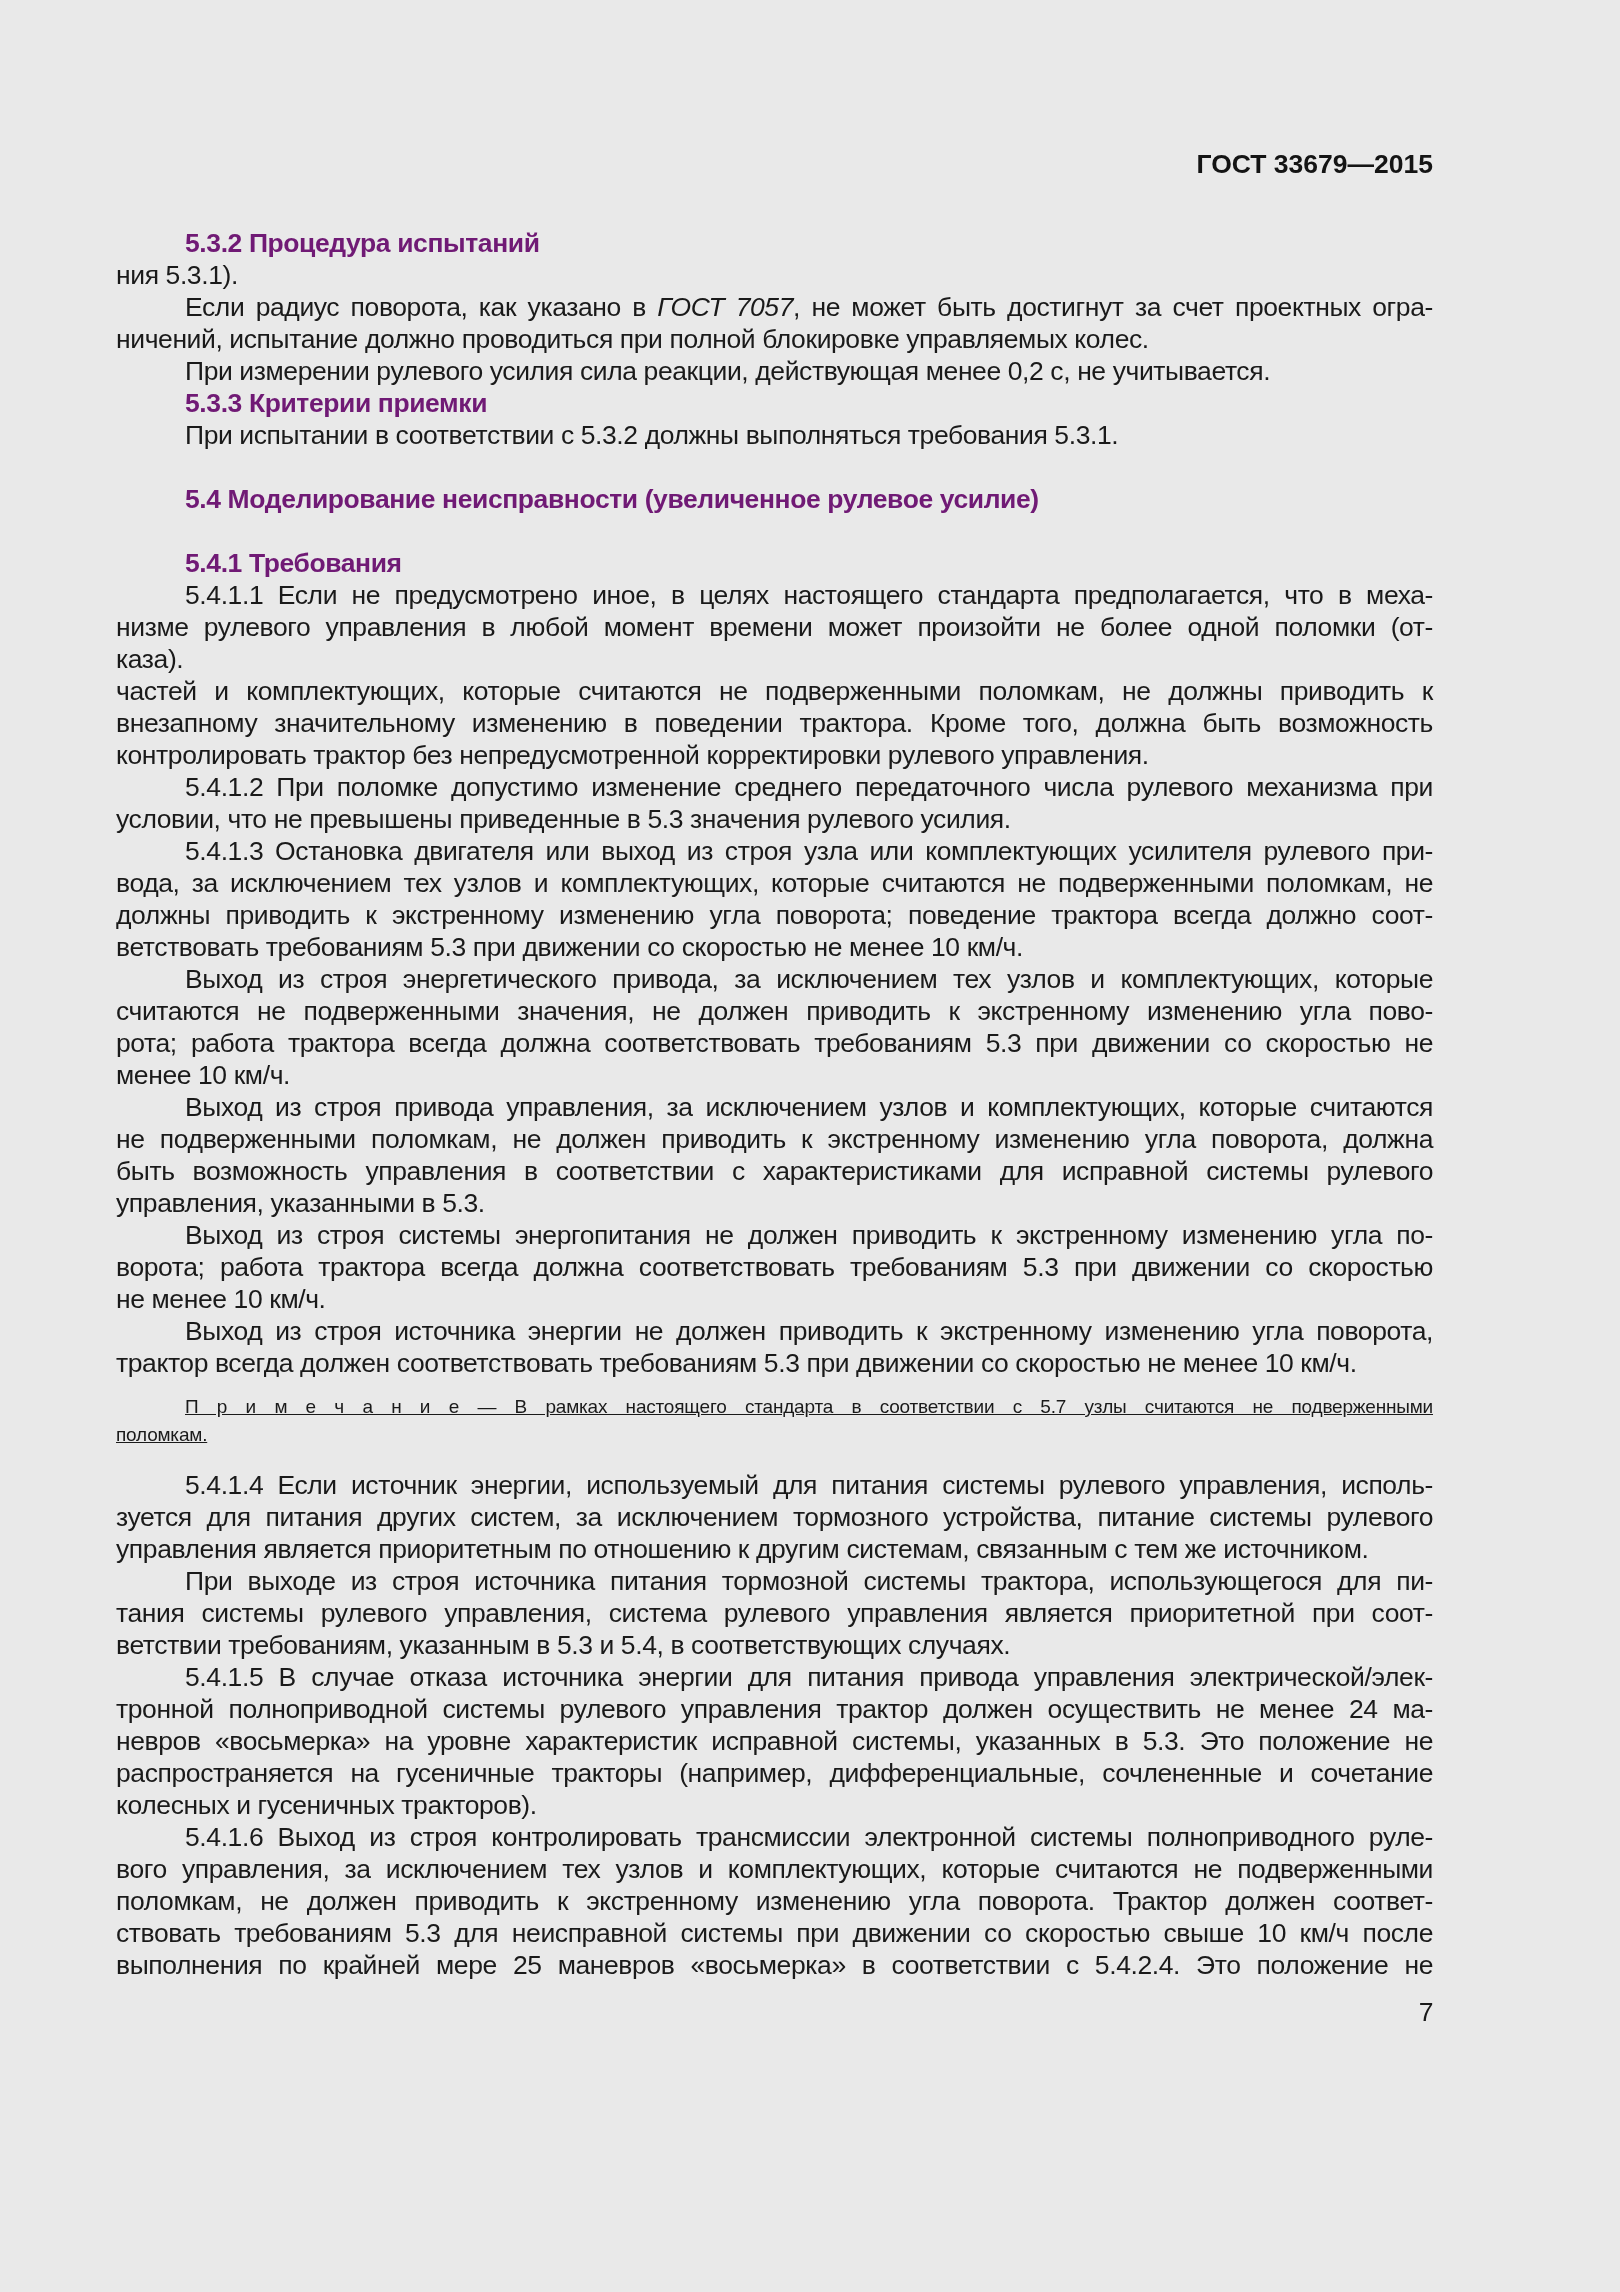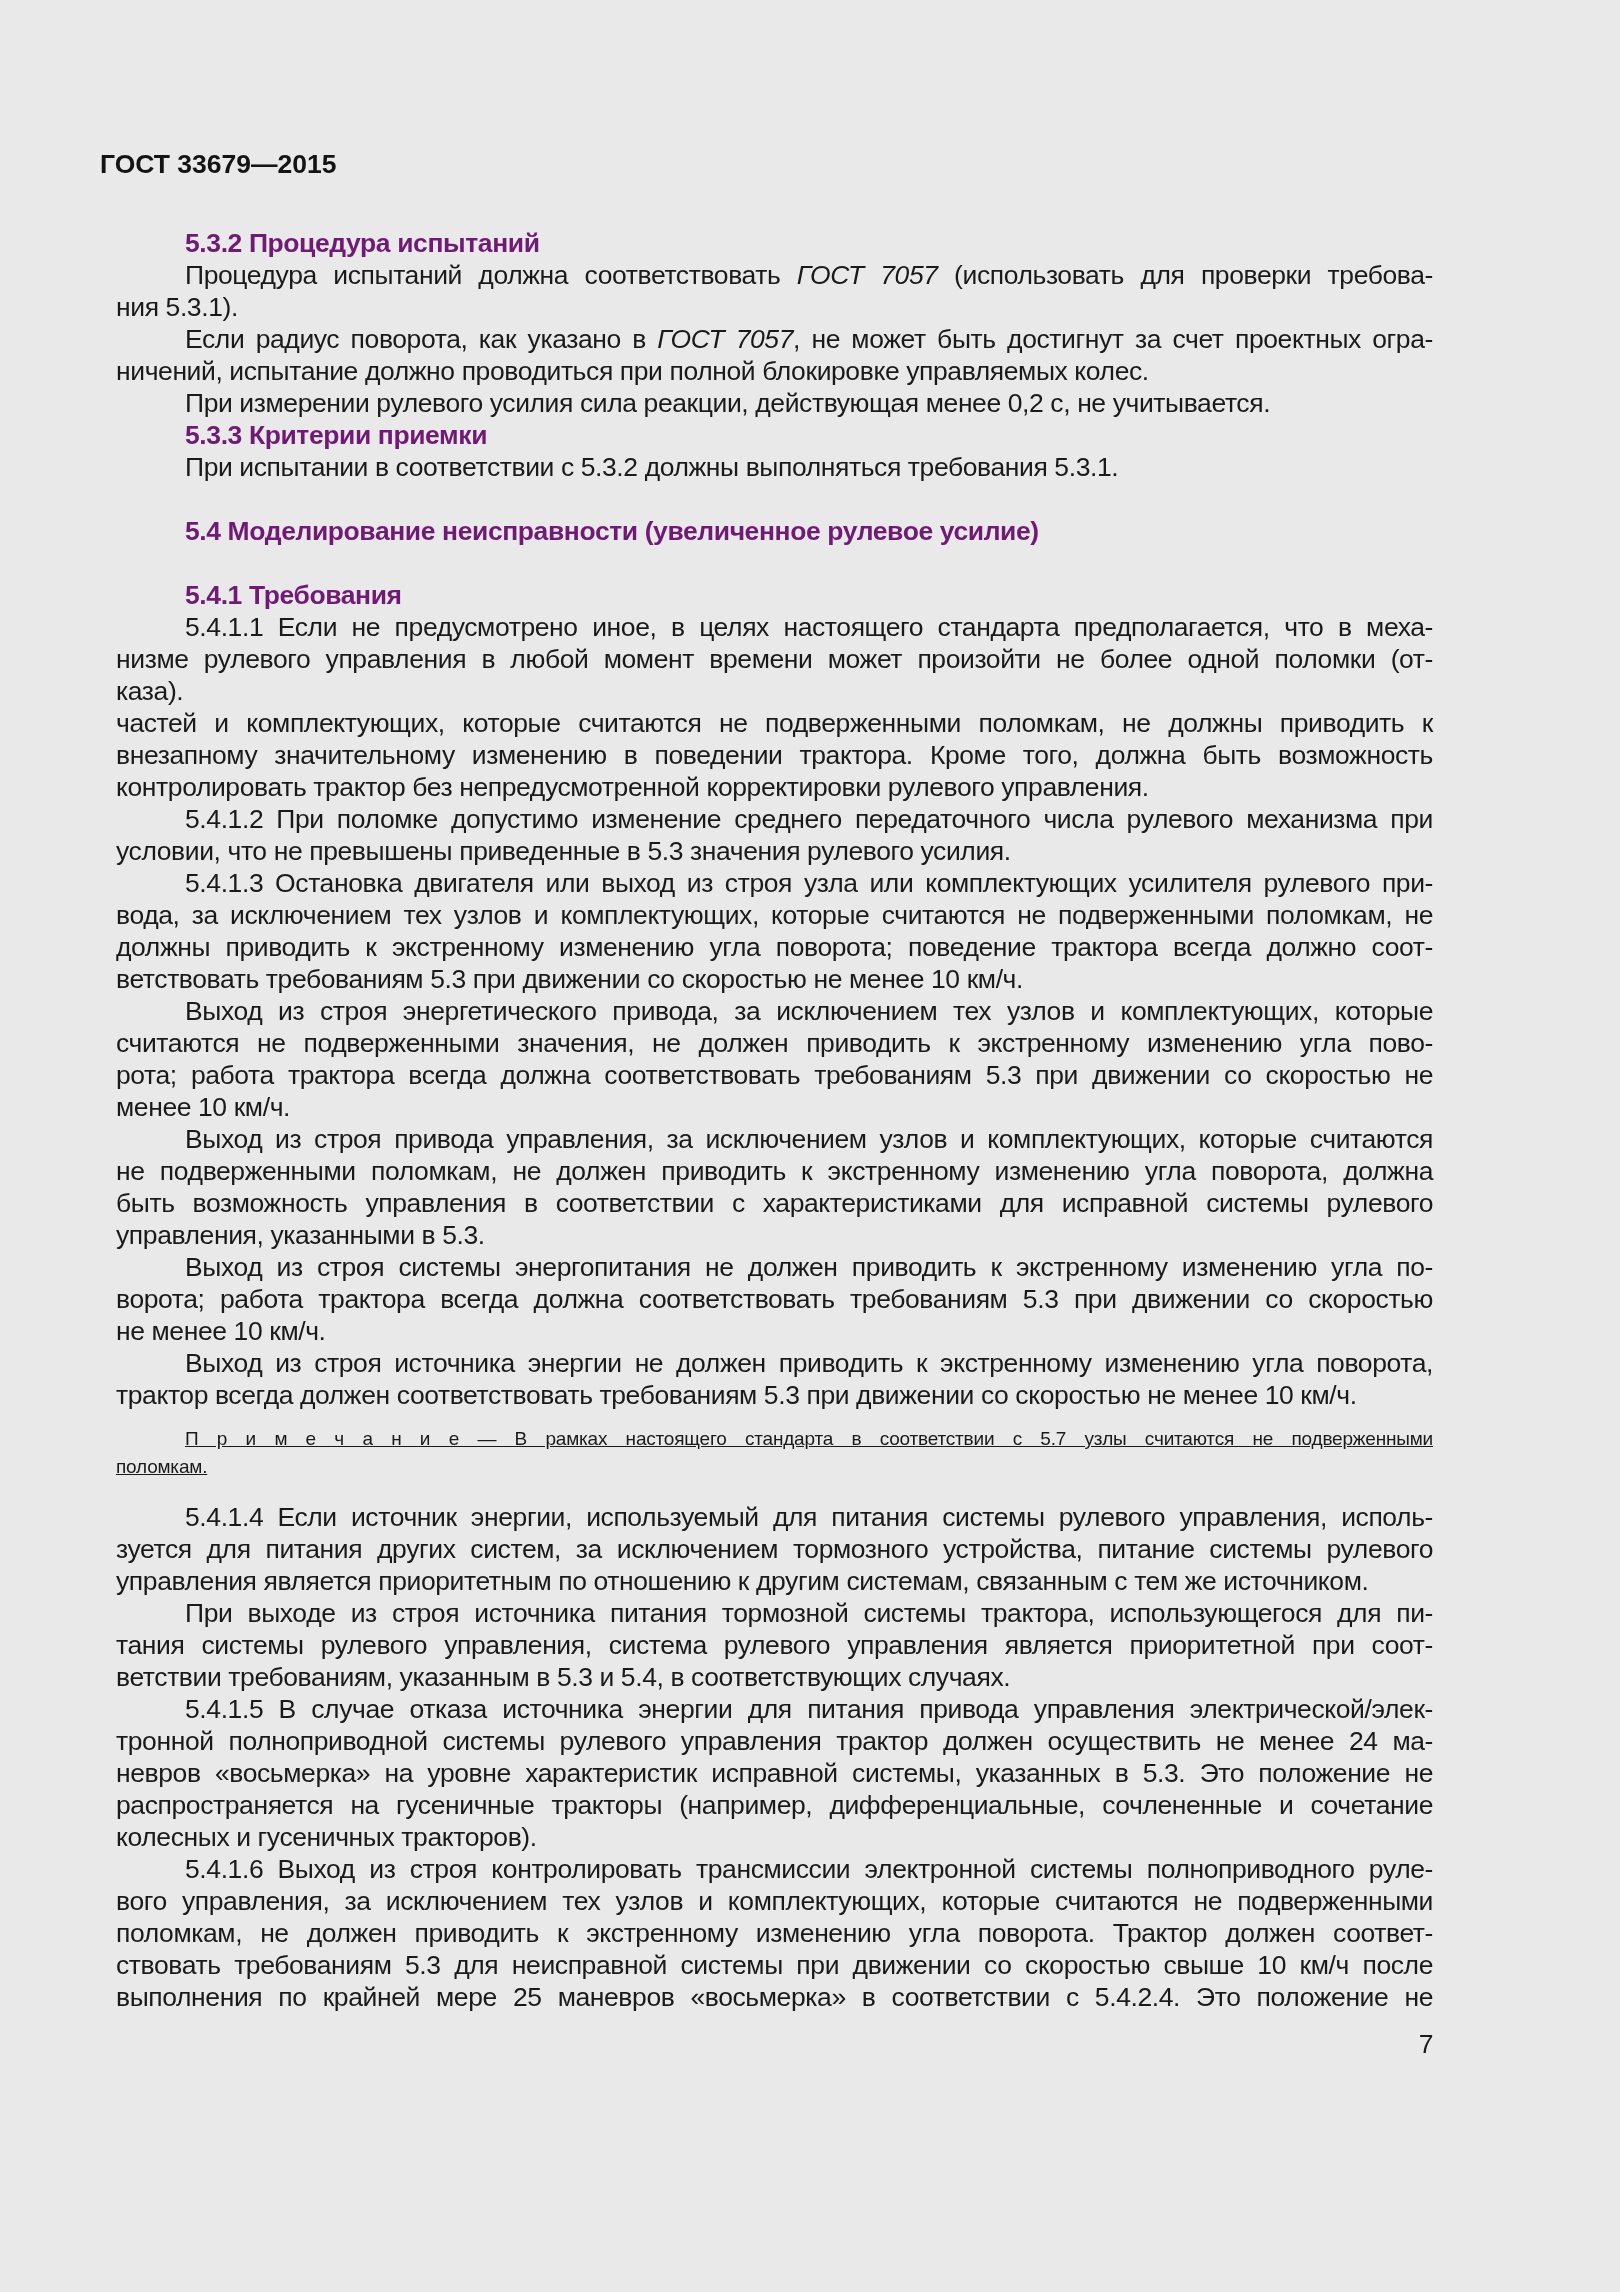--- a/index.html
+++ b/index.html
@@ -8,22 +8,22 @@
     position: relative;
     width: 1620px;
     height: 2293px;
     background: #e9e9e9;
     box-sizing: border-box;
     font-family: "Liberation Sans", "DejaVu Sans", sans-serif;
     color: #1a1a1a;
     overflow: hidden;
   }
   .doc-header {
-    padding: 151px 187px 0 100px;
-    text-align: left;
+    padding: 151px 187px 0 56px;
+    text-align: right;
     font-weight: bold;
     font-size: 26.5px;
     line-height: 27.4px;
     color: #141414;
   }
   .content {
     margin: 49px 187px 0 116px;
     font-size: 26.5px;
     line-height: 32px;
     letter-spacing: -0.4px;
@@ -56,21 +56,20 @@
 <div class="page">
   <div class="doc-header">
     <span>ГОСТ 33679—2015</span>
   </div>
   <div class="content">
     <div>
         <div class="block sub-heading">
           <div class="line indent ll bold">5.3.2 Процедура испытаний</div>
         </div>
         <div class="block para">
-          <div class="line indent jl">Процедура испытаний должна соответствовать <i>ГОСТ 7057</i> (использовать для проверки требова-</div>
           <div class="line ll">ния 5.3.1).</div>
         </div>
         <div class="block para">
           <div class="line indent jl">Если радиус поворота, как указано в <i>ГОСТ 7057</i>, не может быть достигнут за счет проектных огра-</div>
           <div class="line ll">ничений, испытание должно проводиться при полной блокировке управляемых колес.</div>
         </div>
         <div class="block para">
           <div class="line indent ll">При измерении рулевого усилия сила реакции, действующая менее 0,2 с, не учитывается.</div>
         </div>
         <div class="block sub-heading">

